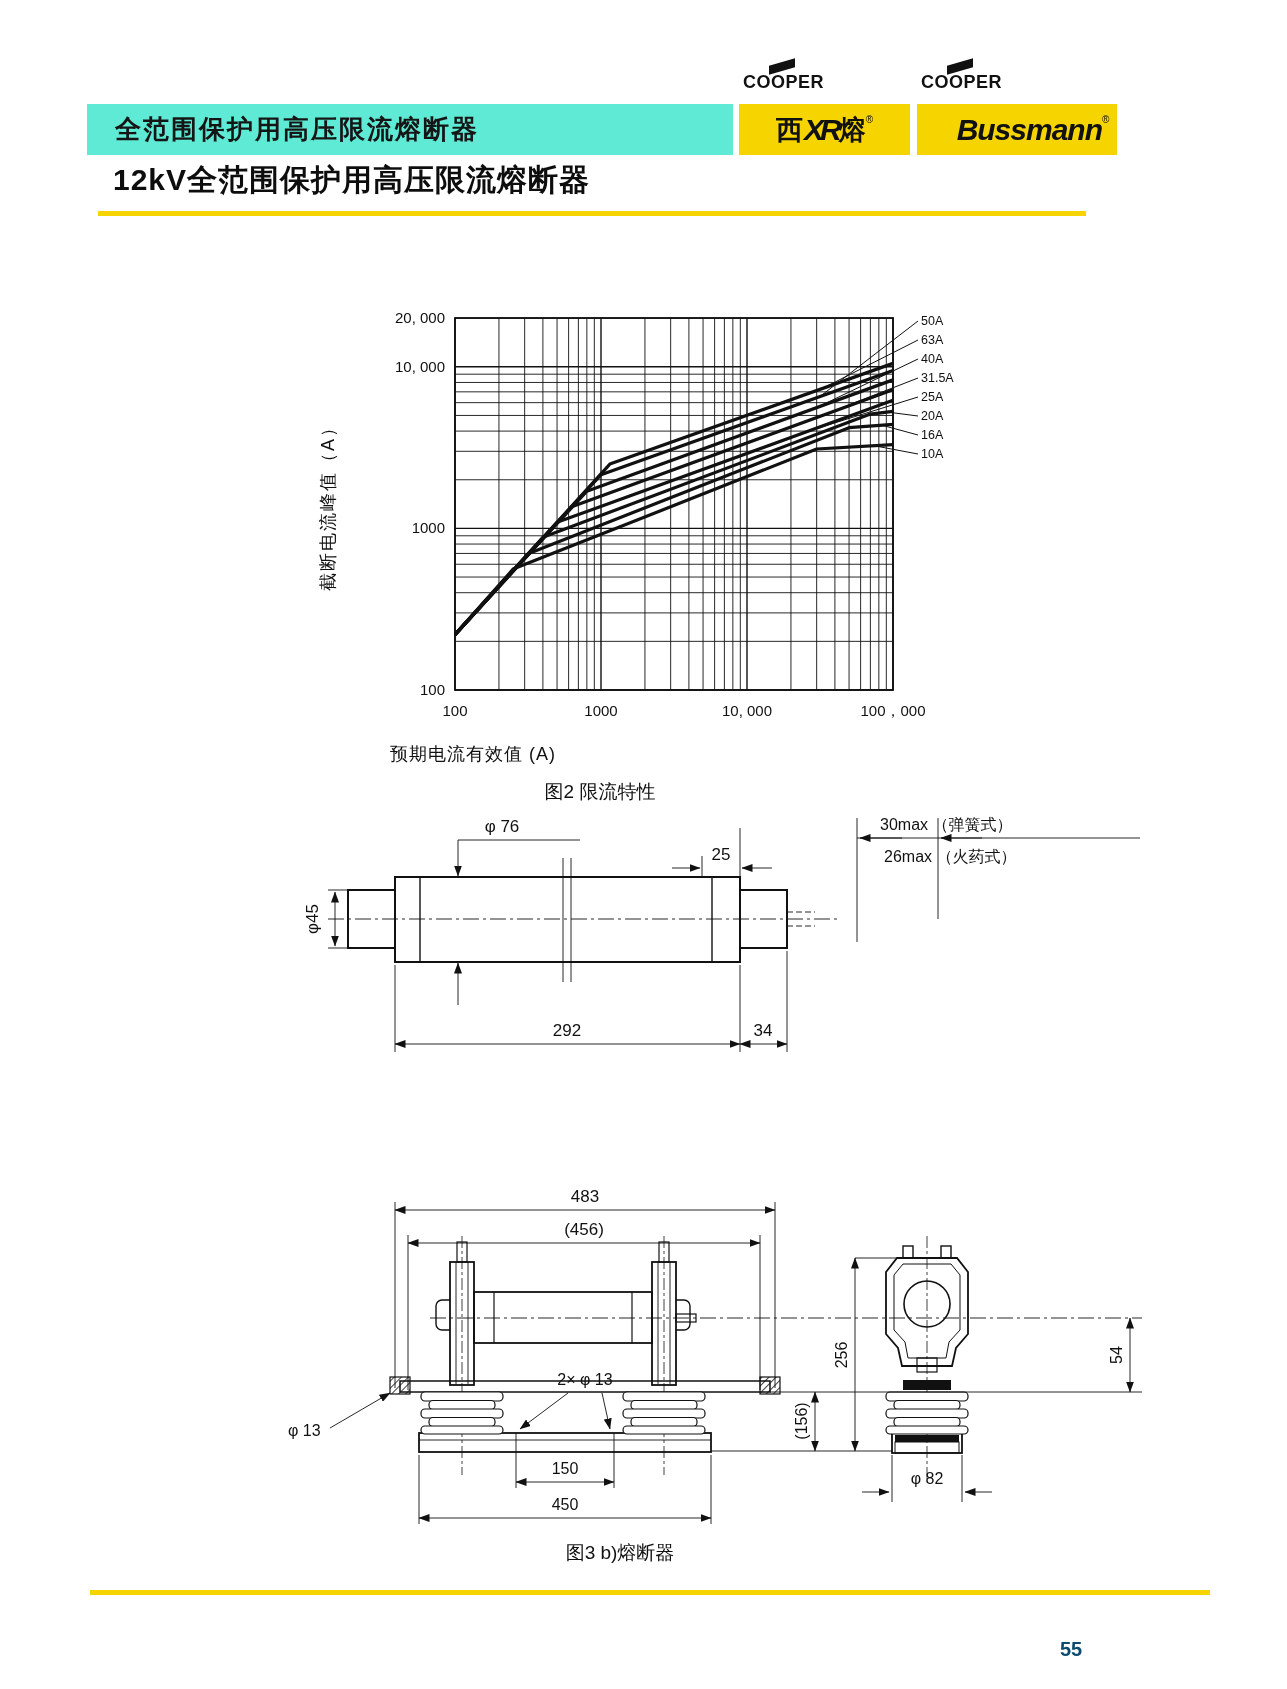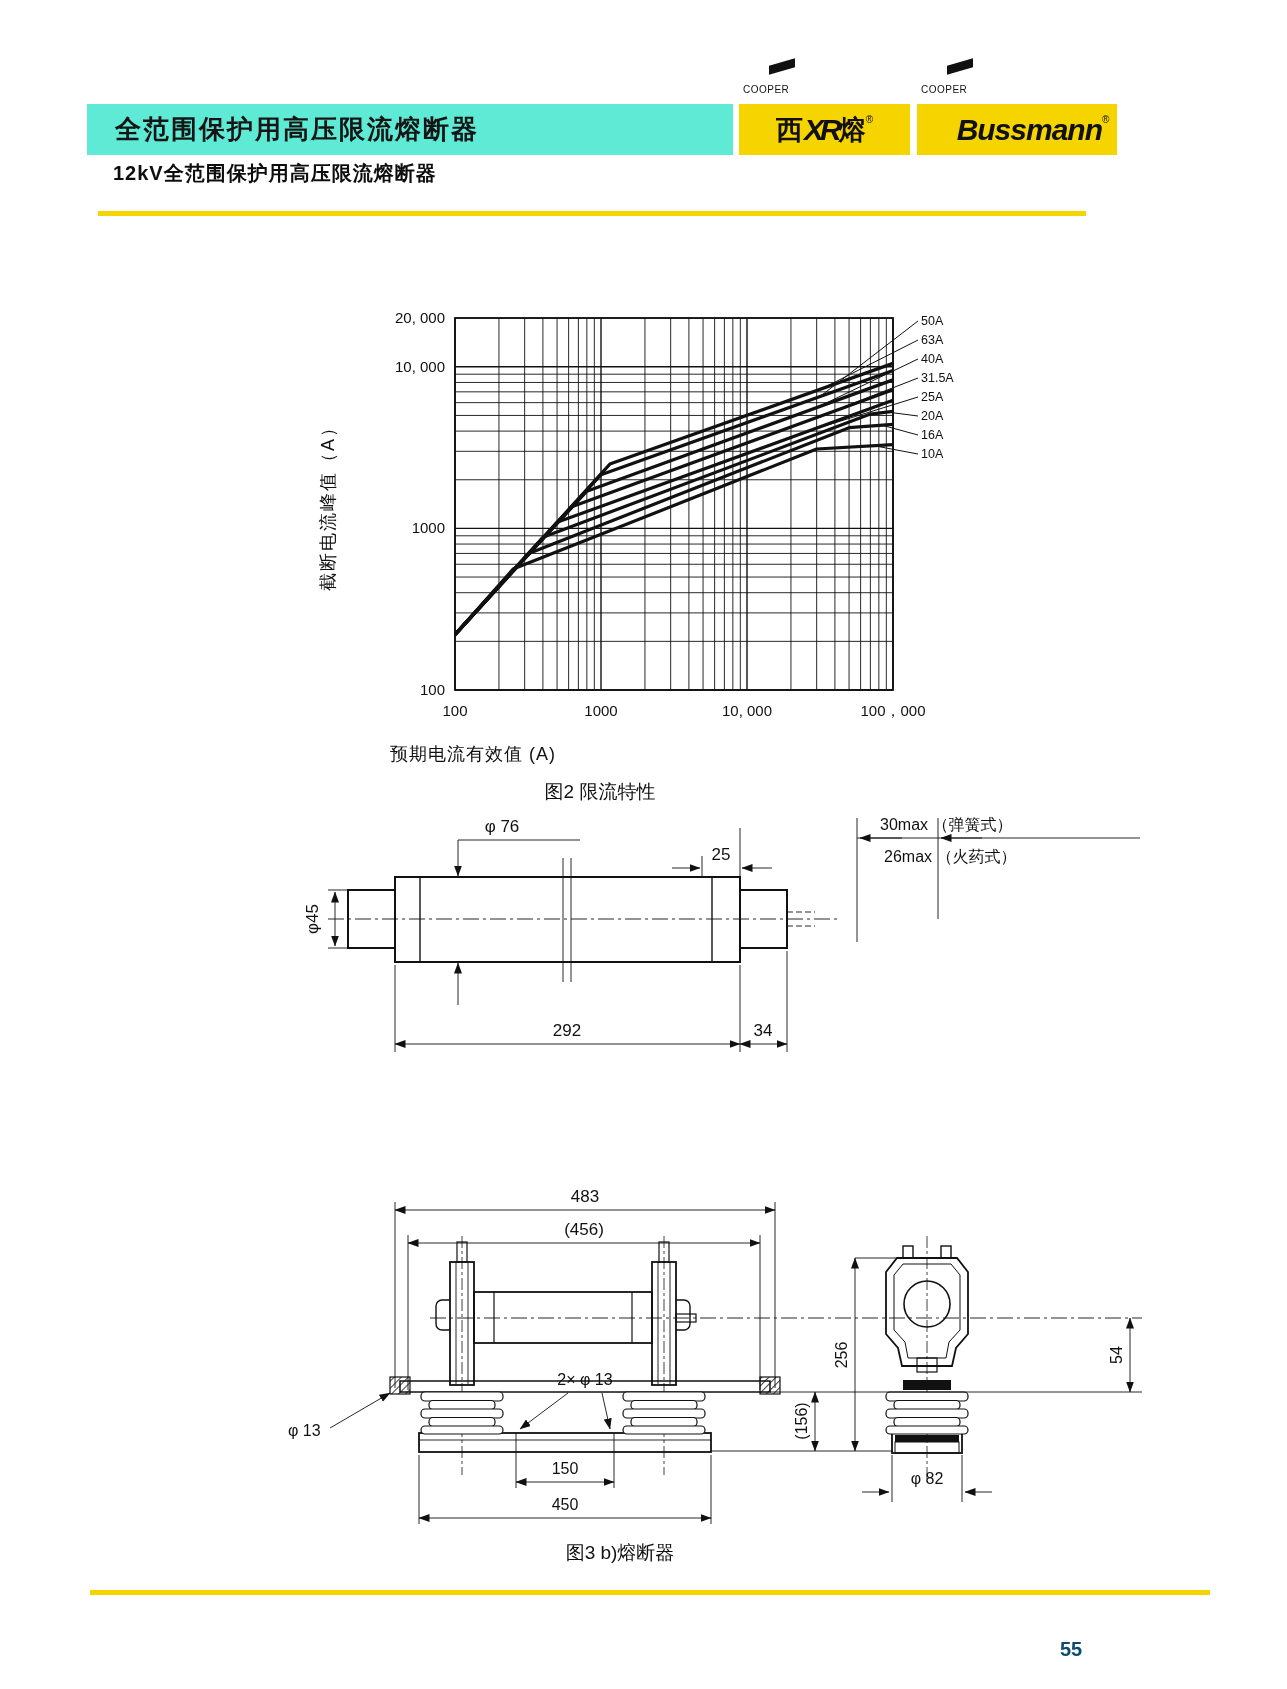--- a/index.html
+++ b/index.html
@@ -11,22 +11,22 @@
   .hbar-text{font-size:26px;font-weight:bold;padding-left:28px;letter-spacing:2px;color:#151515;}
   .logo-block{top:104px;height:51px;background:#F5D400;display:flex;align-items:center;justify-content:center;}
   .xirong{left:739px;width:171px;}
   .bussmann{left:917px;width:168px;padding-left:32px;}
   .xi,.rong{font-size:27px;font-weight:900;color:#111;}
   .xr{font-size:30px;font-weight:900;font-style:italic;letter-spacing:-4px;margin:0 1px;color:#111;}
   .reg{font-size:10px;vertical-align:top;position:relative;top:-10px;color:#111;}
   .buss-name{font-size:30px;font-weight:900;font-style:italic;letter-spacing:-1px;color:#111;}
   .cooper{position:absolute;width:90px;text-align:left;}
   .cooper .flag{width:26px;height:9px;background:#111;margin-left:26px;transform:skewY(-16deg);}
-  .cooper .ctext{font-size:10px;font-weight:400;letter-spacing:.5px;color:#111;margin-top:13px;}
-  .doc-title{left:113px;top:160px;font-size:20px;font-weight:bold;letter-spacing:1px;color:#0d0d0d;}
+  .cooper .ctext{font-size:18px;font-weight:700;letter-spacing:.5px;color:#111;margin-top:1px;}
+  .doc-title{left:113px;top:160px;font-size:30px;font-weight:bold;letter-spacing:1px;color:#0d0d0d;}
   .rule{left:98px;top:211px;width:988px;height:5px;background:#F5D400;}
   .cap{font-size:19px;color:#111;text-align:center;}
   .xlab{font-size:18px;color:#111;text-align:left;letter-spacing:1px;}
   svg{position:absolute;overflow:visible;}
   svg text{font-family:"Liberation Sans","DejaVu Sans",sans-serif;fill:#111;}
   .footer-line{left:90px;top:1590px;width:1120px;height:5px;background:#F5D400;}
   .footer-text{left:250px;top:1599px;width:700px;text-align:center;font-size:17px;color:#111;}
   .footer-text a{color:#111;text-decoration:underline;}
   .pagenum{left:1060px;top:1638px;font-size:20px;font-weight:bold;color:#0c4a6e;}
 </style>

